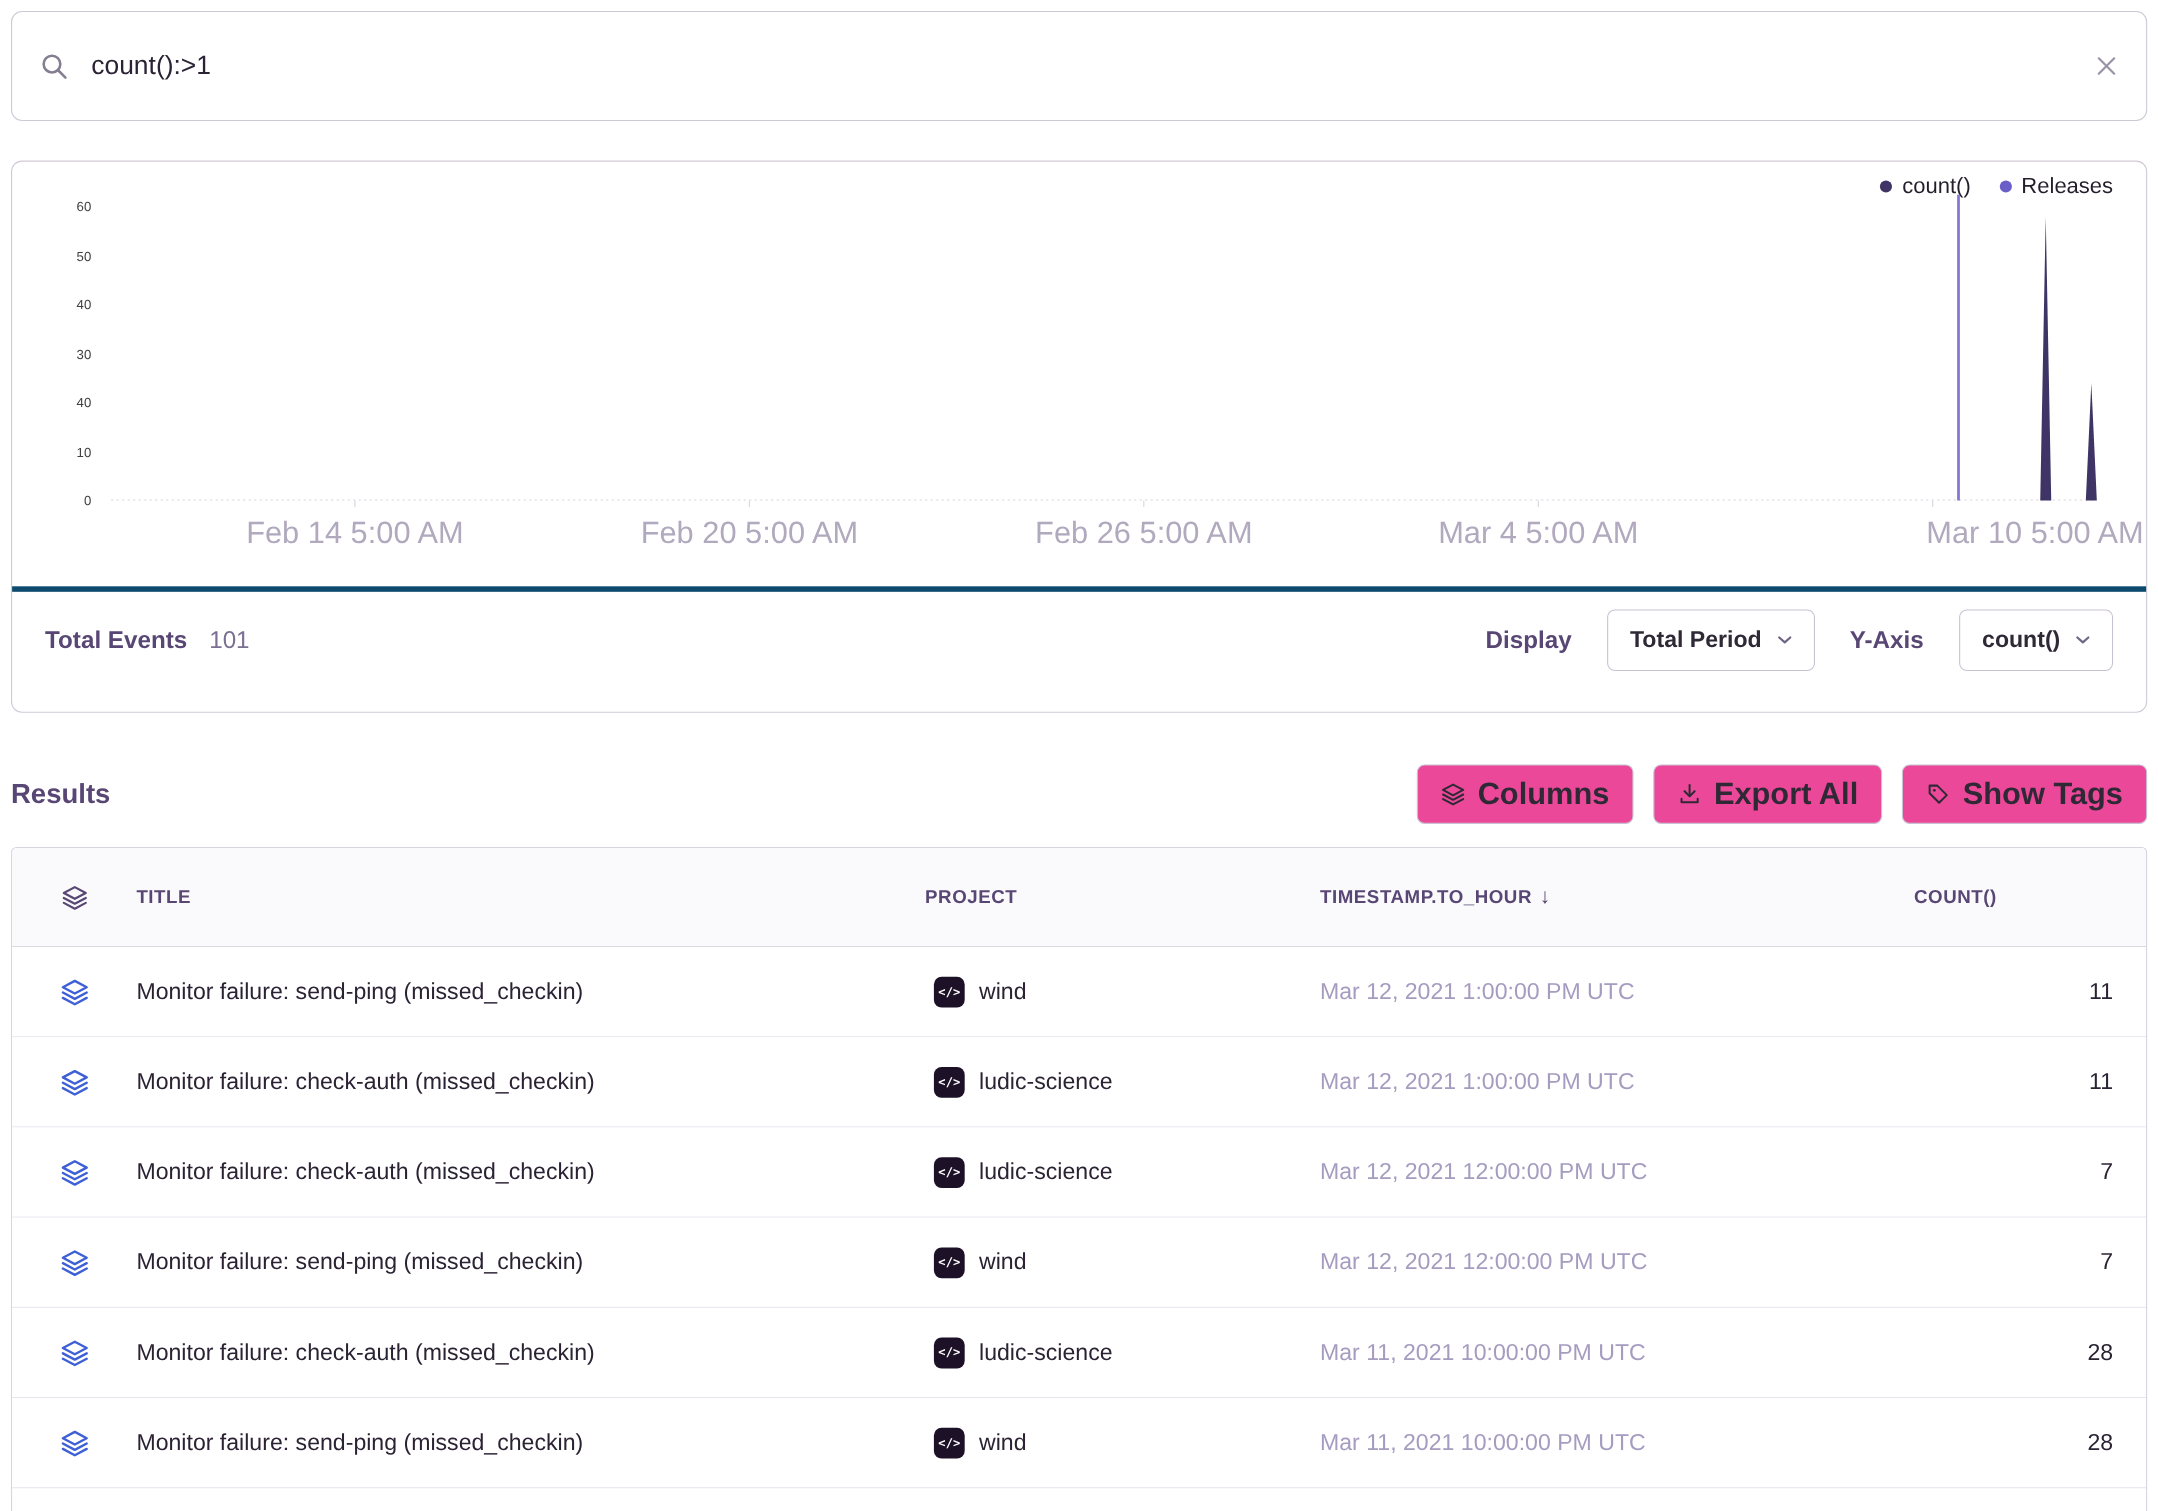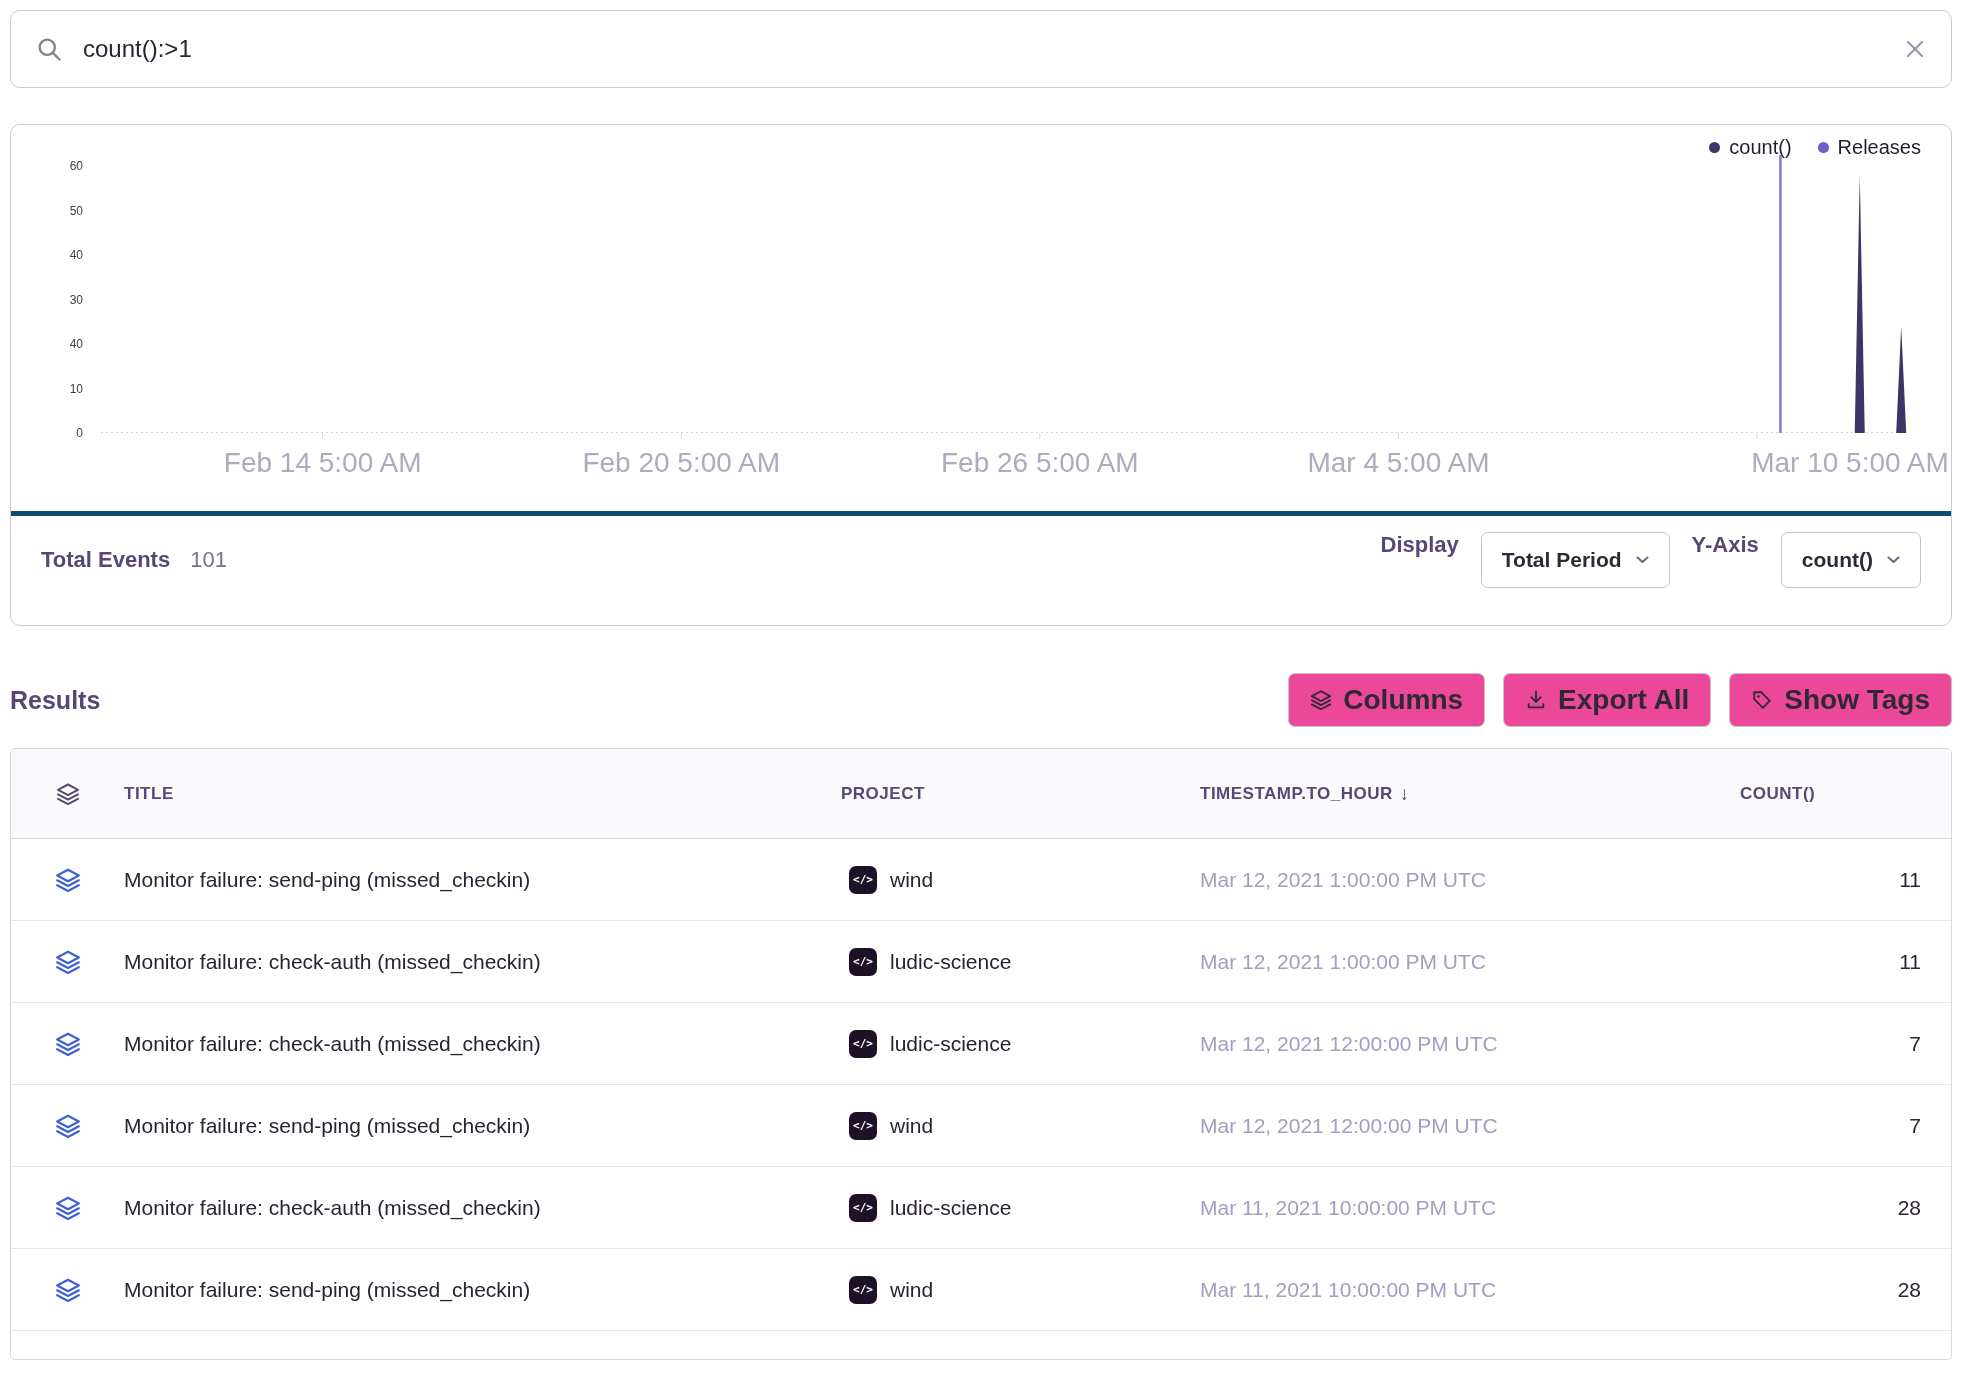--- a/index.html
+++ b/index.html
@@ -7,21 +7,21 @@
   body {
     width:1962px; height:1374px; overflow:hidden;
     background:#ffffff; color:#2f2936;
     font-family:"Liberation Sans", sans-serif;
   }
   .page { padding:10px; }
 
   
   .search-bar {
     display:flex; align-items:center; gap:18px;
-    height:78px; border:1px solid #cfc9d6; border-radius:10px;
+    height:100px; border:1px solid #cfc9d6; border-radius:10px;
     padding:4px 24px; background:#fff;
   }
   .search-icon { color:#847e90; display:flex; }
   .search-input {
     flex:1; border:none; outline:none; background:transparent;
     font-family:inherit; font-size:24px; color:#2b2233;
   }
   .clear-icon { color:#9a93a6; display:flex; cursor:pointer; }
 
   
@@ -45,21 +45,21 @@
   .x-tick { position:absolute; top:14px; transform:translateX(-50%); font-size:28px; color:#b1a9be; white-space:nowrap; }
 
   .panel-footer {
     display:flex; justify-content:space-between; align-items:center;
     margin-top:34px; height:93px; padding:0 30px;
     border-top:5px solid #0c4a6e;
   }
   .footer-left { display:flex; align-items:baseline; gap:20px; }
   .total-label { font-size:22px; font-weight:700; color:#584774; }
   .total-value { font-size:22px; color:#7b6f94; }
-  .footer-right { display:flex; align-items:flex-start; gap:22px; }
+  .footer-right { display:flex; align-items:center; gap:32px; }
   .ctrl-label { font-size:22px; font-weight:700; color:#584774; }
   .select-btn {
     display:inline-flex; align-items:center; gap:14px; height:56px; padding:0 20px;
     border:1px solid #c9c2d3; border-radius:7px; background:#fff;
     font-family:inherit; font-size:21px; font-weight:600; color:#2f2936; cursor:pointer;
   }
   .chev { color:#6f6585; display:flex; }
 
   
   .results-row { display:flex; justify-content:space-between; align-items:center; margin-top:47px; }

